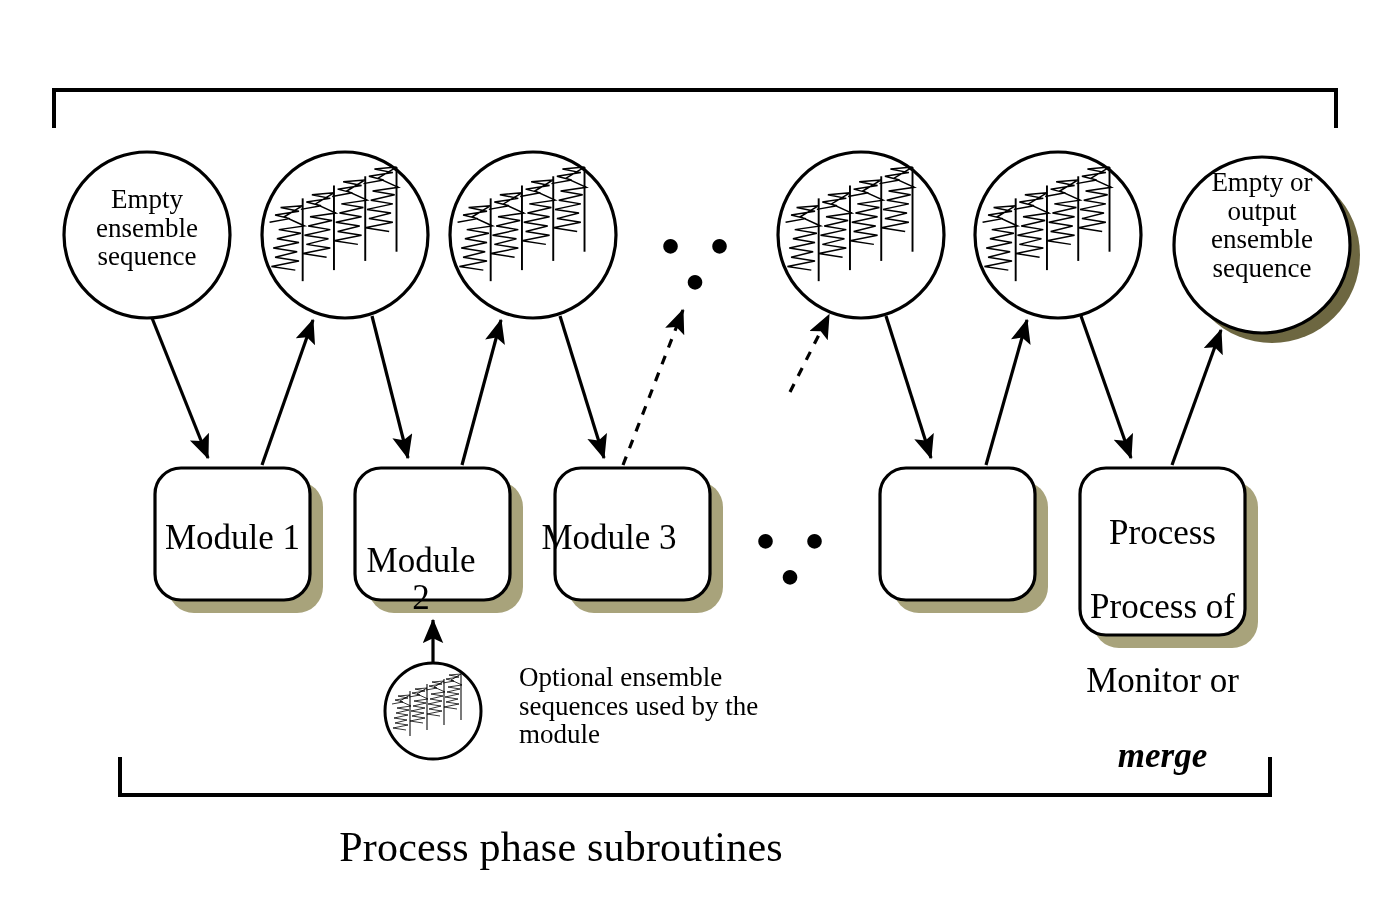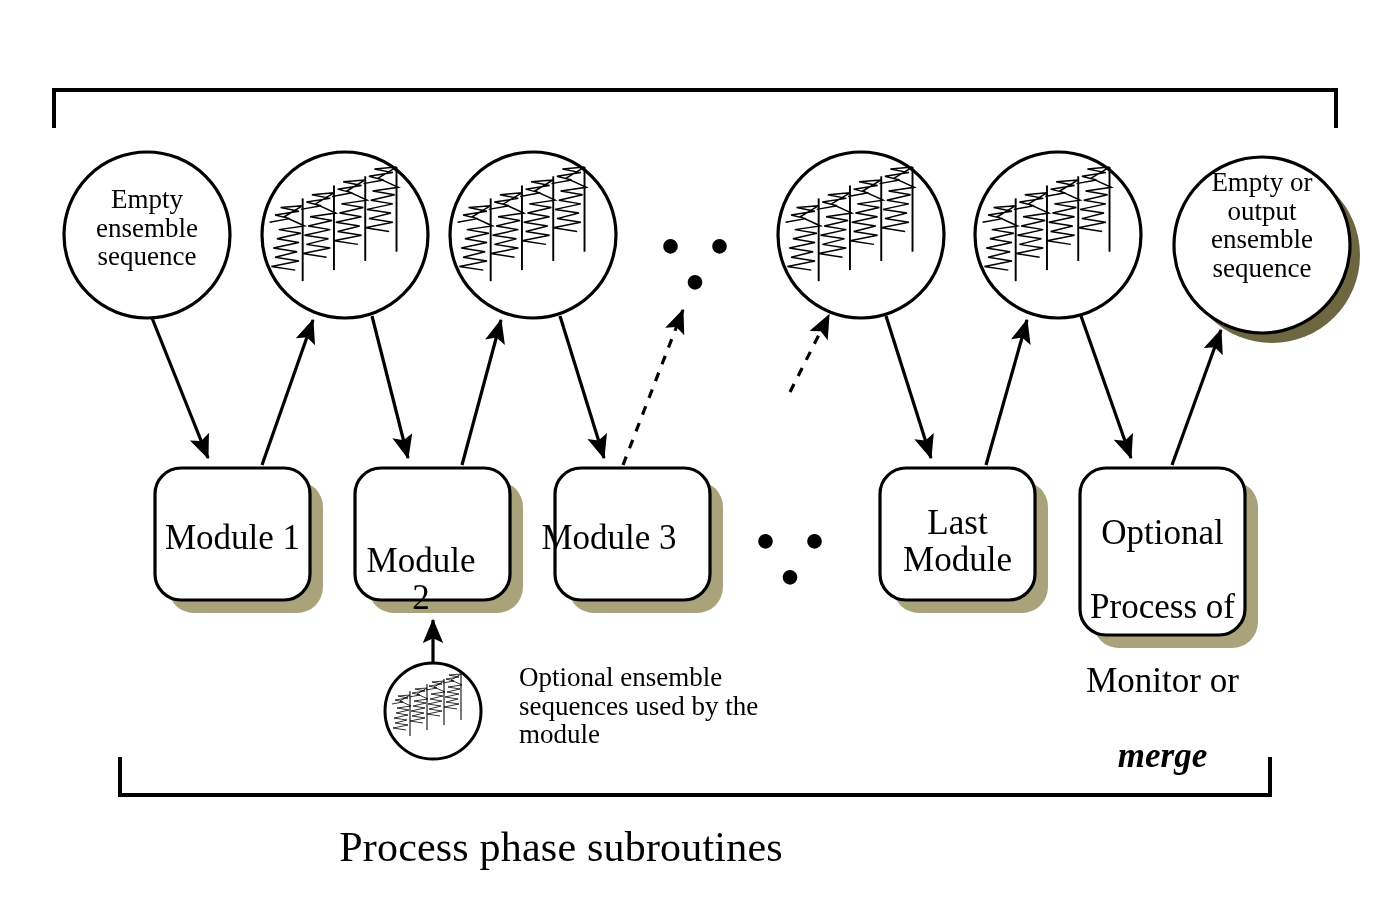--- a/index.html
+++ b/index.html
@@ -228,25 +228,23 @@
 output
 ensemble
 sequence</div>
 
   <div class="txt module-label" style="left:155px; top:519px; width:155px;">Module 1</div>
 
   <div class="txt module-label" style="left:355px; top:542px; width:132px;">Module 2</div>
 
   <div class="txt module-label" style="left:525px; top:519px; width:168px;">Module 3</div>
 
-  <div class="txt module-label" style="left:880px; top:504px; width:155px;">Last
-Module</div>
 
   <div class="txt module-label" style="left:1080px; top:477px; width:165px;">
-    <span>Optional</span><br>
+    <span>Process</span><br>
     <span>Process of</span><br>
     <span>Monitor or</span><br>
     <span class="merge">merge</span>
   </div>
 
   <div class="txt" style="left:640px; top:227px; width:120px; font-size:34px; letter-spacing:10px;">● ● ●</div>
 
   <div class="txt" style="left:735px; top:522px; width:120px; font-size:34px; letter-spacing:10px;">● ● ●</div>
 
   <div class="txt note-label" style="left:519px; top:663px; width:330px;">Optional ensemble

